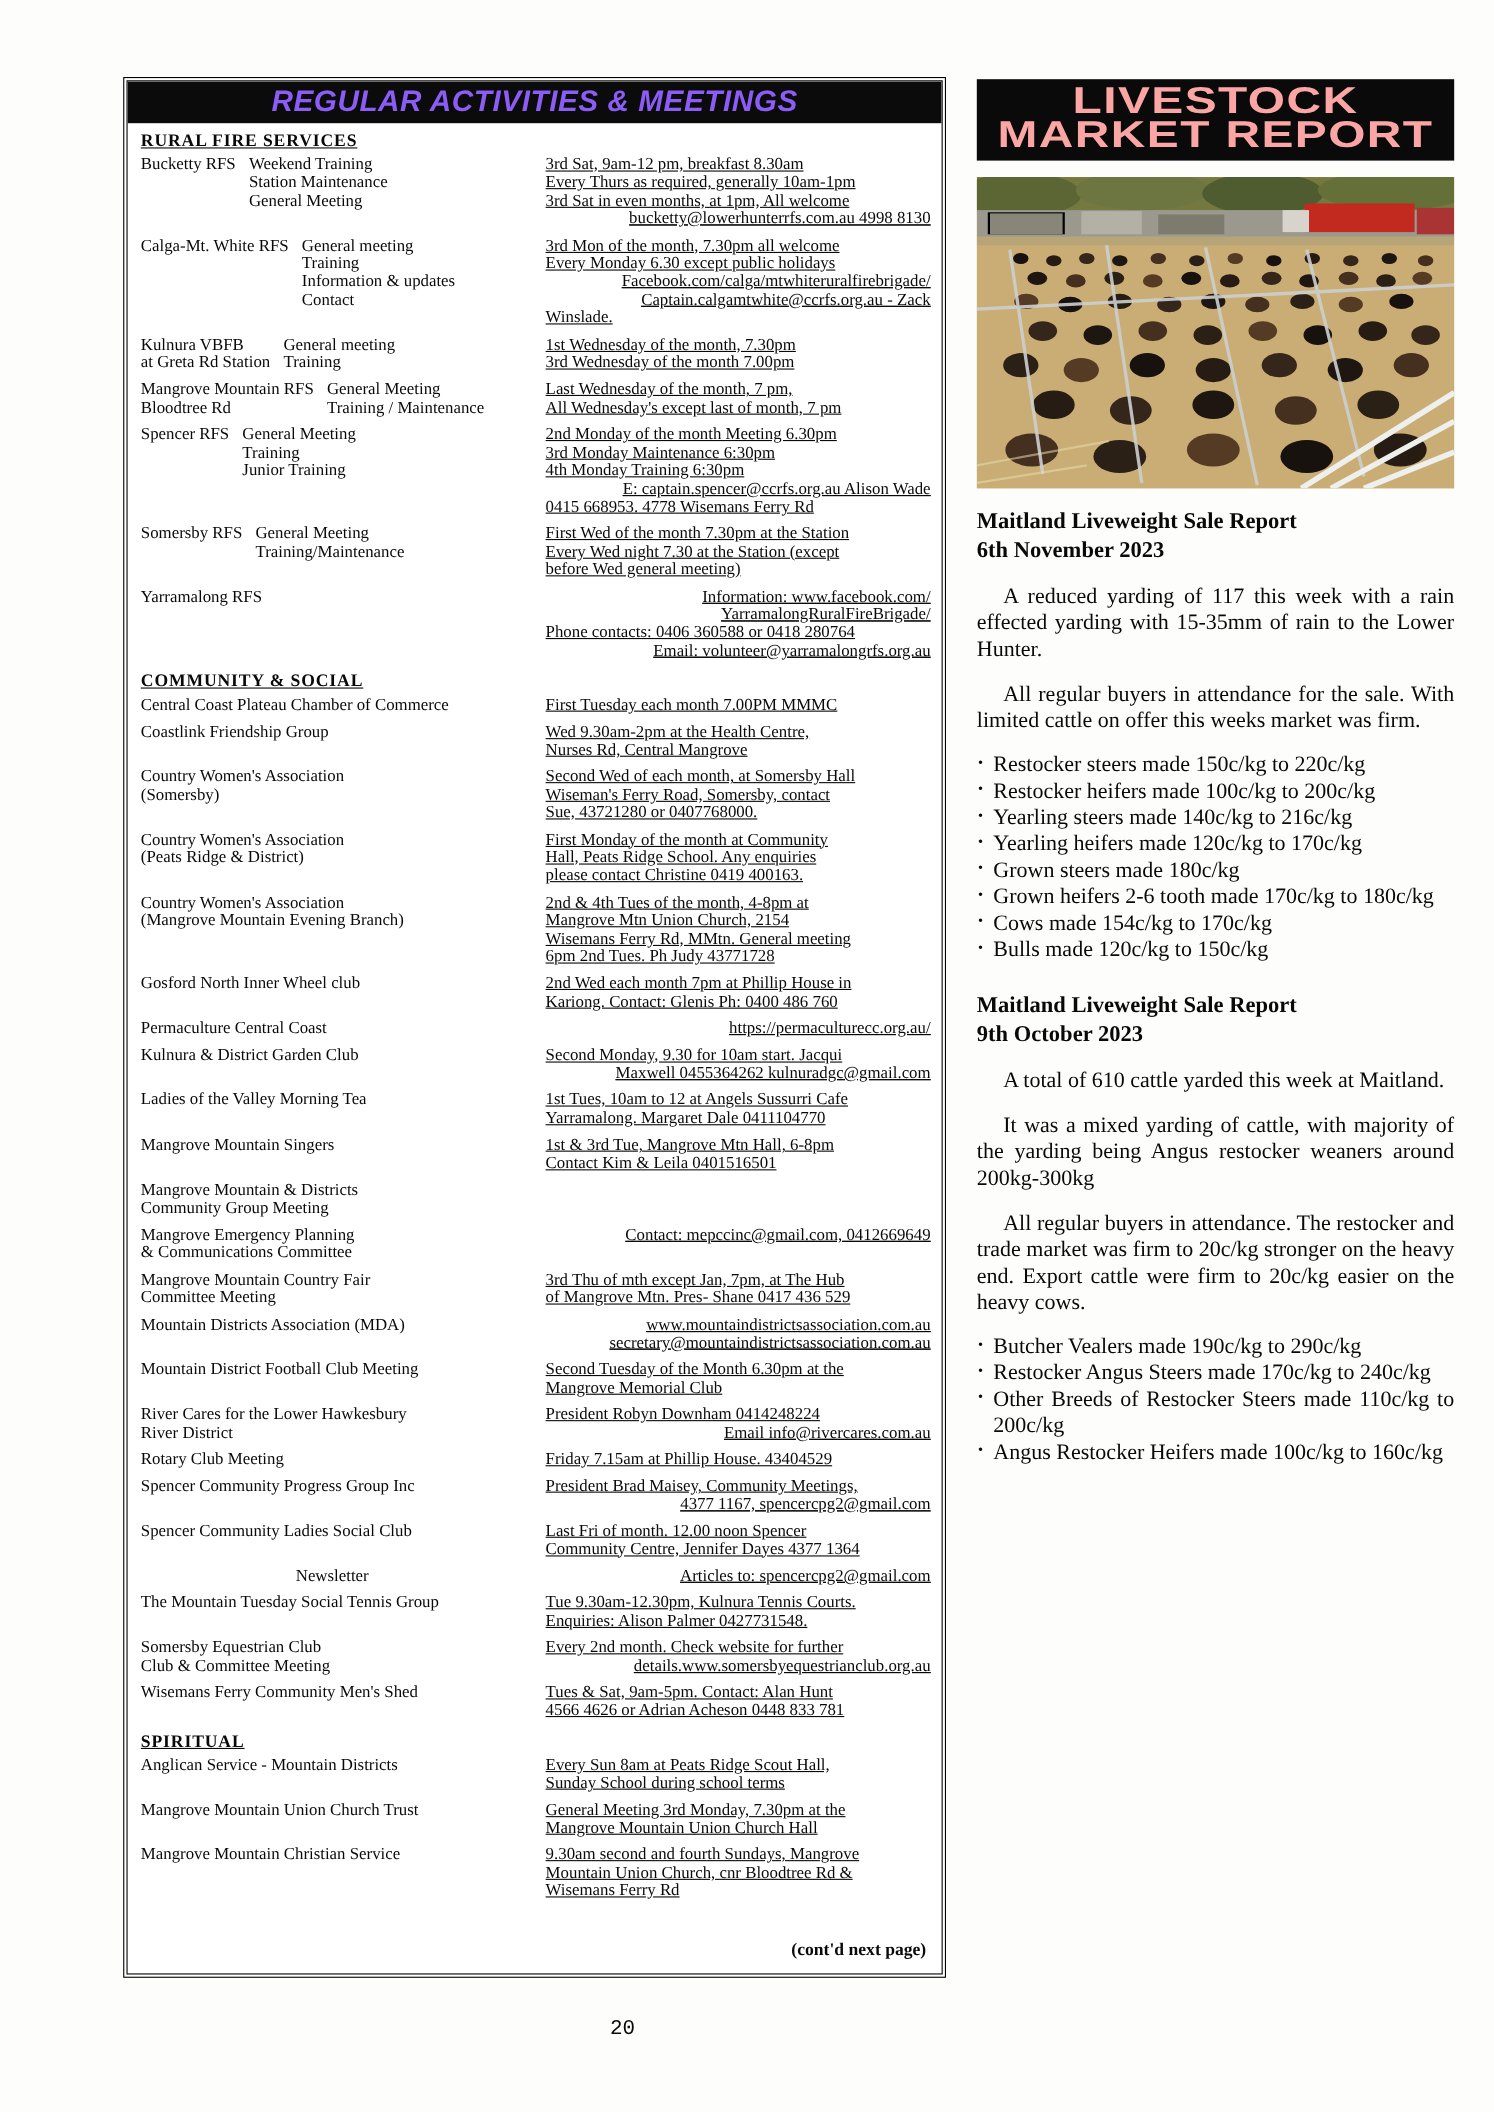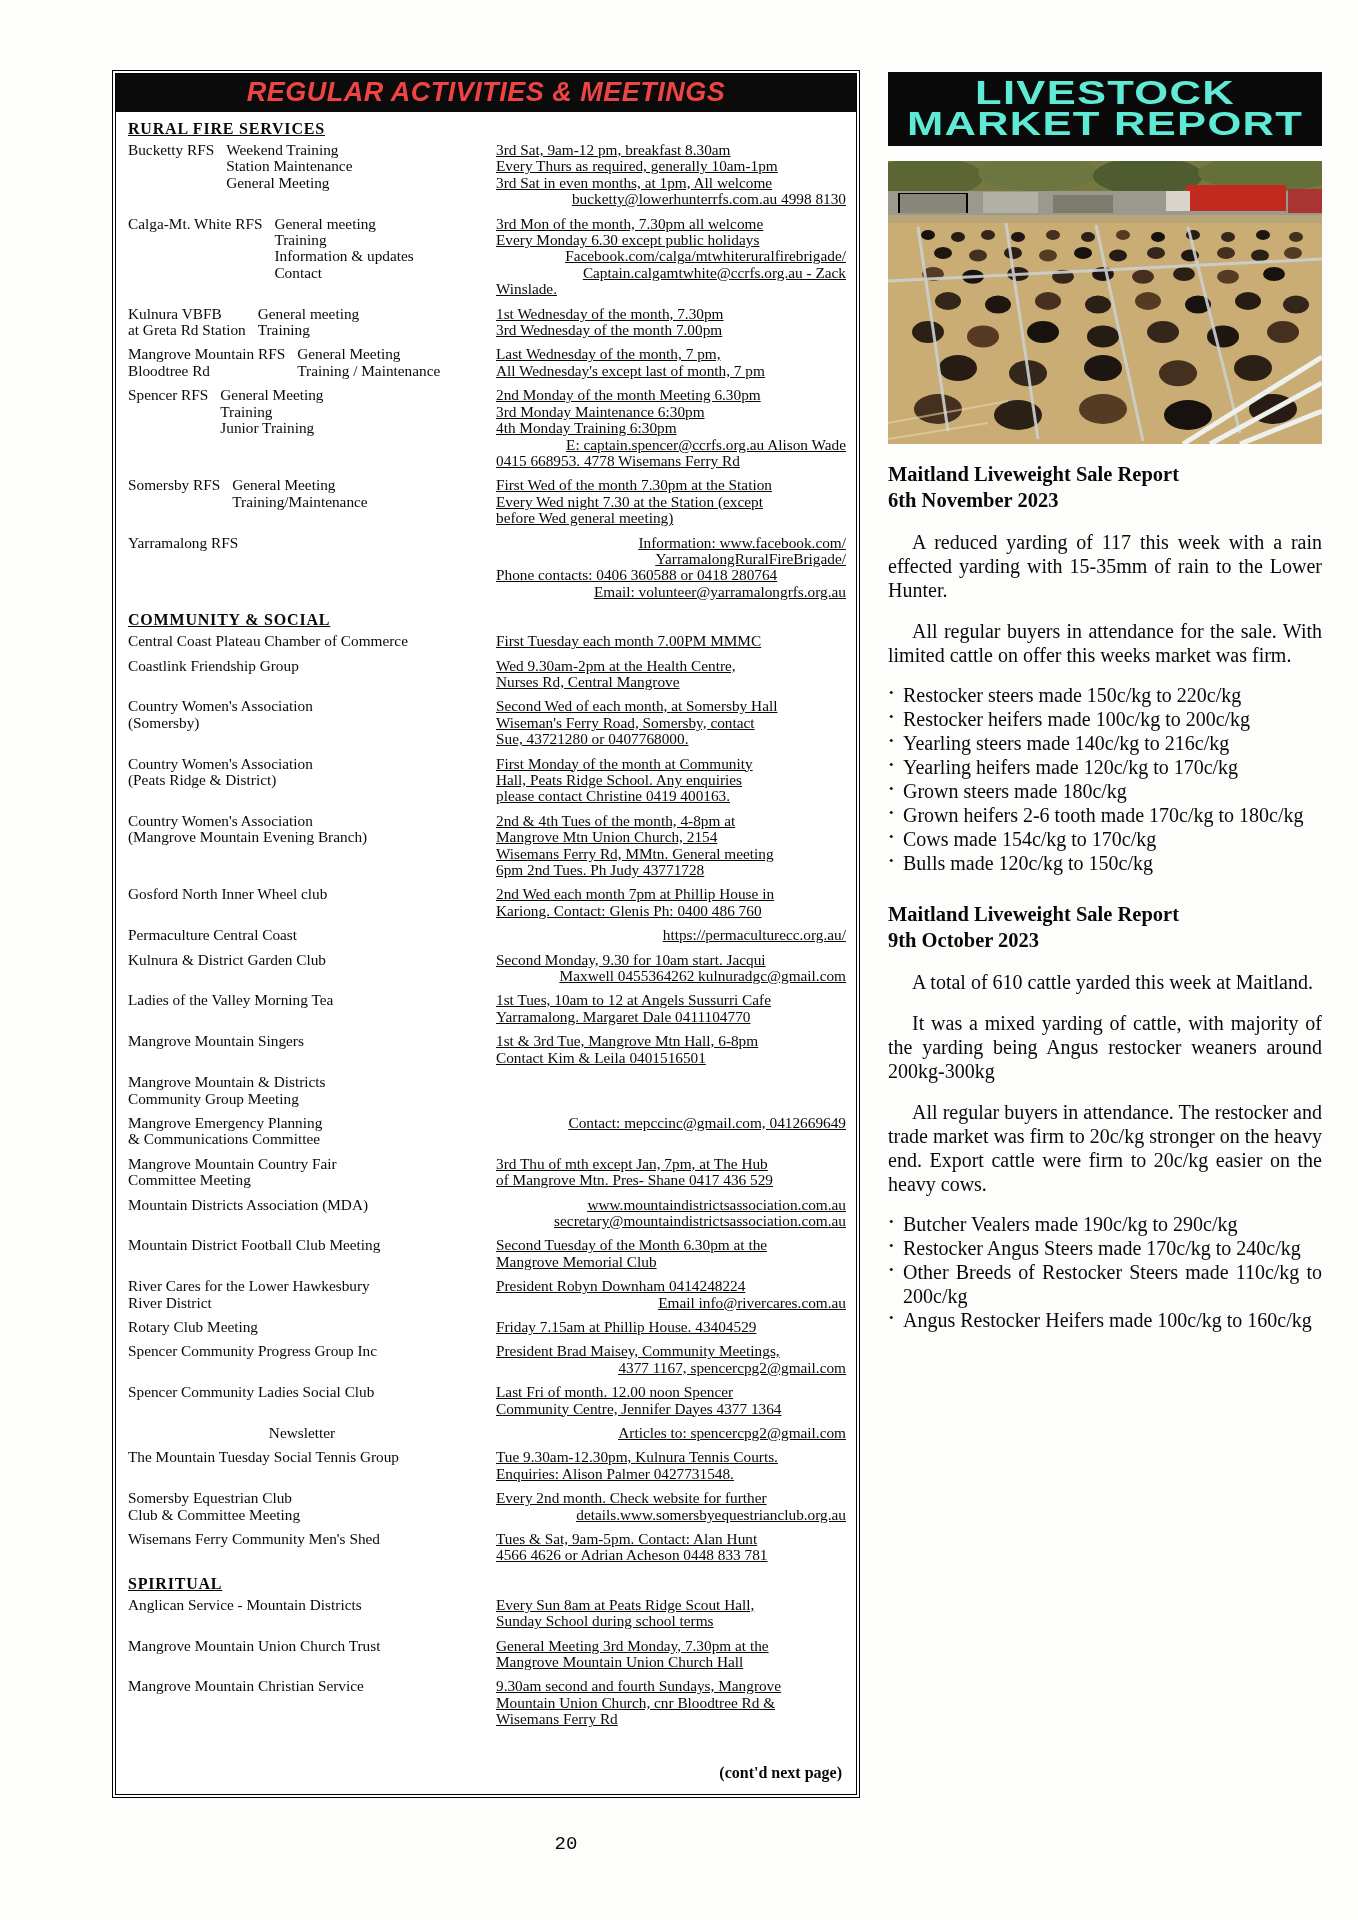--- a/index.html
+++ b/index.html
@@ -7,21 +7,21 @@
     width:1358px;height:1920px;position:relative;background:#fdfdfc;
     font-family:"Liberation Serif", serif;color:#090909;
     -webkit-font-smoothing:antialiased;
   }
   
   .left-box{
     position:absolute;left:112px;top:70px;width:748px;height:1728px;
     border:4px double #000;box-sizing:border-box;background:#fff;overflow:hidden;
   }
   .left-header{
-    background:#0b0b0b;color:#ef4444;text-align:center;
+    background:#0b0b0b;color:#8b5cf6;text-align:center;
     font-family:"Liberation Sans", sans-serif;font-weight:bold;font-style:italic;
     font-size:27px;line-height:33px;padding:2px 0 3px;letter-spacing:.5px;
   }
   .left-content{padding:5px 10px 4px 12px;}
   .section-heading{
     font-weight:bold;font-size:16px;letter-spacing:.8px;line-height:20px;
     margin:10px 0 3px 0;
     text-decoration:underline;
   }
   .section-heading:first-child{margin-top:2px;}
@@ -37,21 +37,21 @@
     position:absolute;right:14px;bottom:12px;font-weight:bold;font-size:16px;
   }
   .page-number{
     position:absolute;left:536px;top:1833px;width:60px;text-align:center;
     font-size:19px;
     font-family:Liberation Mono, monospace;
   }
   
   .right-col{position:absolute;left:888px;top:72px;width:434px;}
   .right-title{
-    background:#0a0a0a;color:#5eead4;text-align:center;
+    background:#0a0a0a;color:#fca5a5;text-align:center;
     font-family:"Liberation Sans", sans-serif;font-weight:bold;
     font-size:34px;line-height:31px;padding:5px 0 7px;
   }
   .right-title .tline{display:block;transform:scaleX(1.28);transform-origin:50% 50%;letter-spacing:1px;white-space:nowrap;}
   .photo-wrap{margin-top:15px;width:434px;height:283px;overflow:hidden;background:#c9ad74;}
   .report-heading{font-weight:bold;font-size:20.5px;line-height:26px;margin-top:26px;}
   .report-heading:first-child{margin-top:17px;}
   .report-para{font-size:20px;line-height:24px;text-align:justify;text-indent:24px;margin-top:17px;}
   .bullet-list{margin-top:16px;}
   .bullet{position:relative;font-size:20px;line-height:24px;text-align:justify;padding-left:15px;}

